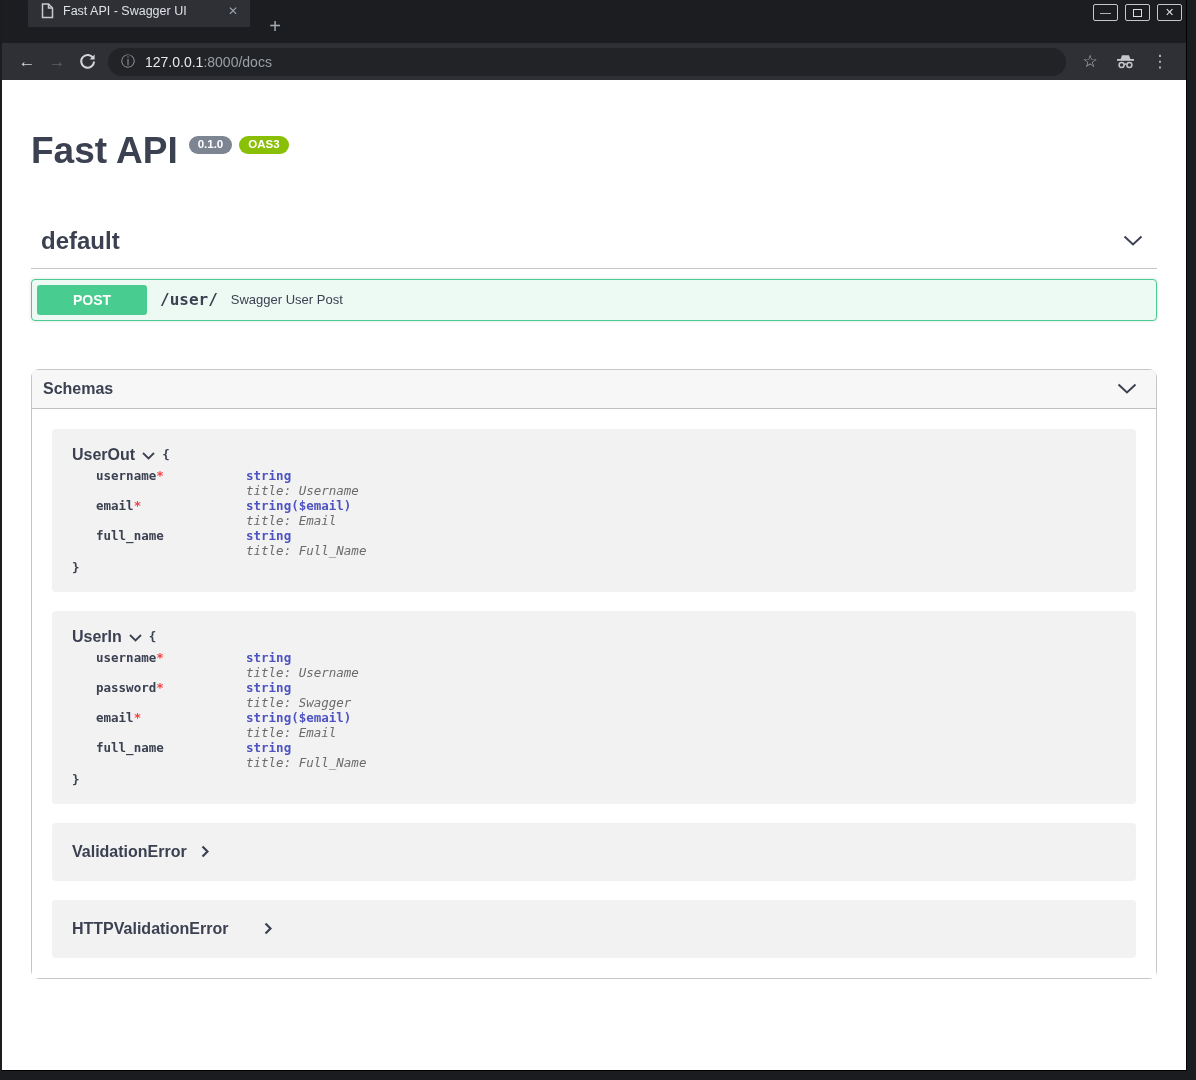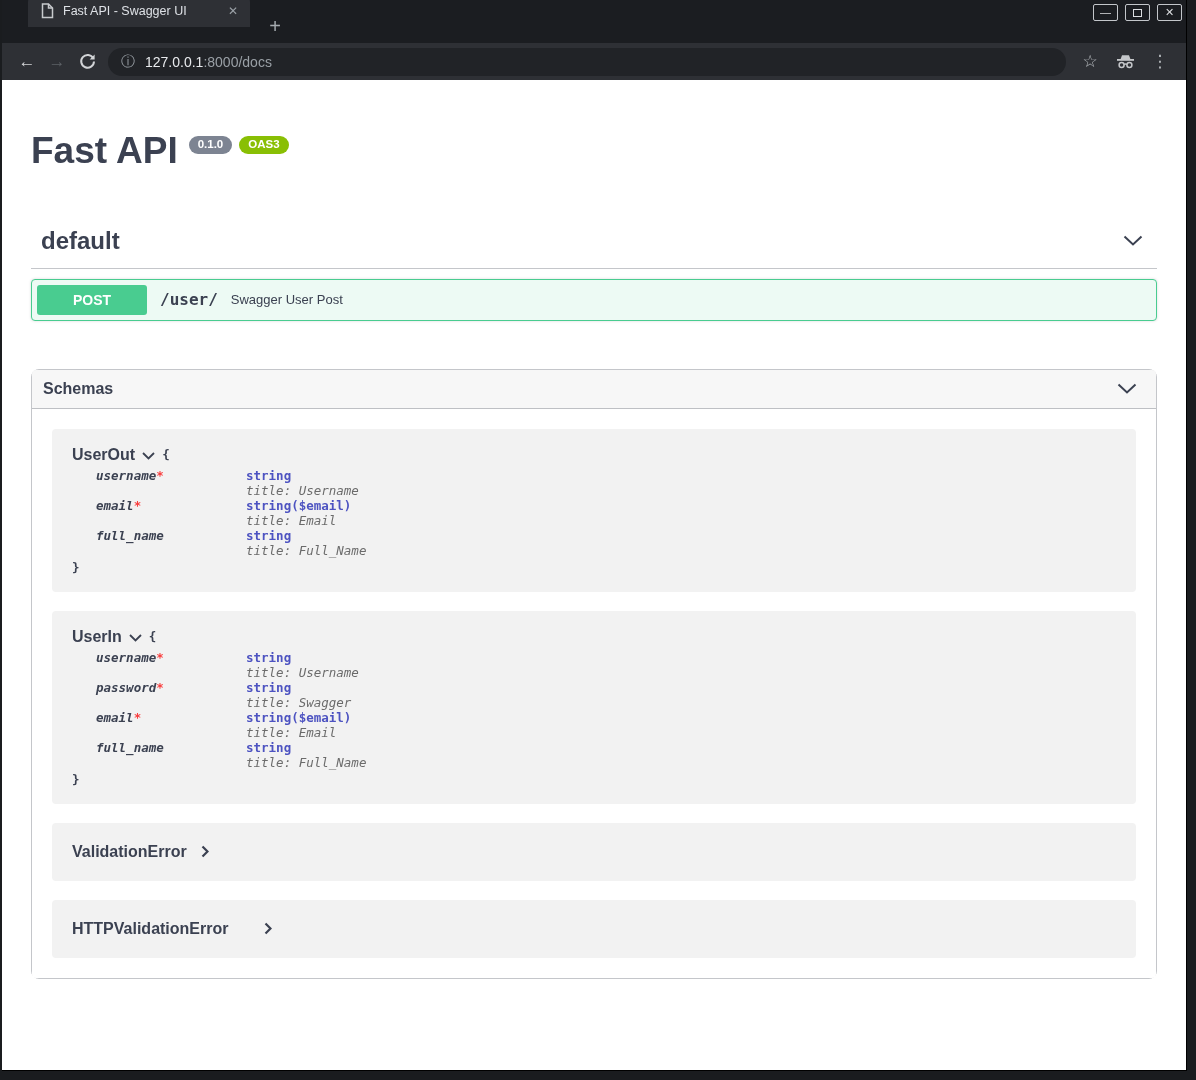--- a/index.html
+++ b/index.html
@@ -94,21 +94,21 @@
   .model-box:last-child{ margin-bottom:0;gap:22px; }
   .model-title-row{ display:flex; align-items:center; }
   .model-name{ font-size:16px; font-weight:bold; color:#3b4151; }
   .model-toggle{ margin:2px 7px 0 7px; display:flex; }
   .mono, .brace{ font-family:"DejaVu Sans Mono", monospace; font-size:12.5px;
     line-height:15px; color:#3b4151; }
   .brace{ font-weight:bold; }
   .props{ margin:4px 0 2px 24px; }
   .prop-row{ display:flex; }
   .prop-name{ width:150px; flex:none; font-family:"DejaVu Sans Mono", monospace;
-    font-size:12.5px; font-weight:bold; color:#3b4151; line-height:15px;font-style:italic; }
+    font-size:12.5px; font-weight:bold; color:#3b4151; line-height:15px; }
   .star{ color:#f93e3e; }
   .prop-val{ font-family:"DejaVu Sans Mono", monospace; font-size:12.5px;
     line-height:15px; }
   .prop-type{ color:#4d53c1; font-weight:bold; }
   .prop-title{ font-style:italic; color:#6b6b6b; }
   .chev-right{ margin-left:14px; display:flex; }
 </style>
 </head>
 <body>
 

